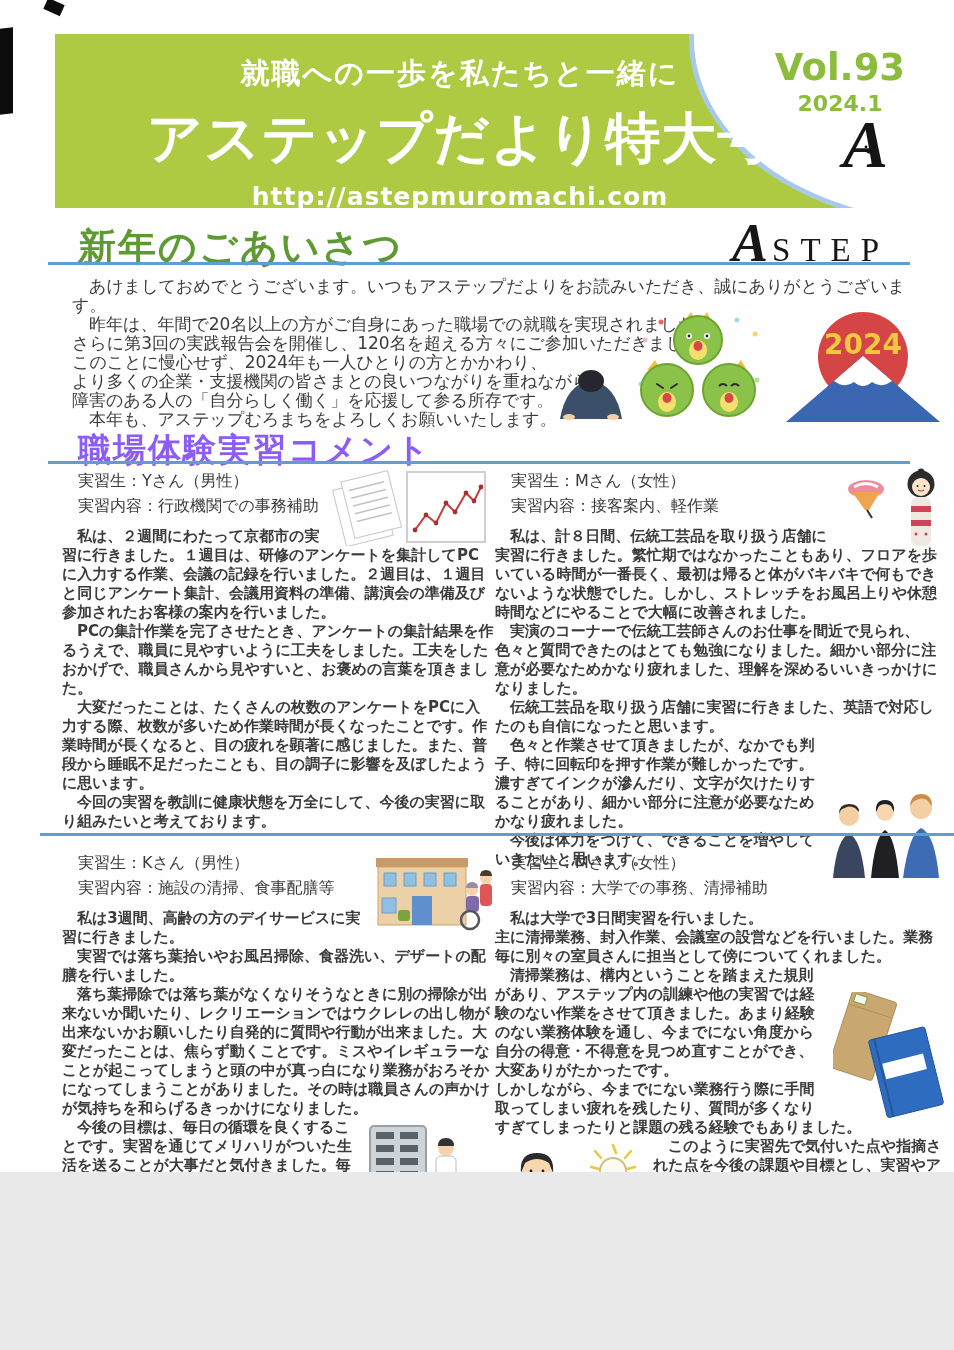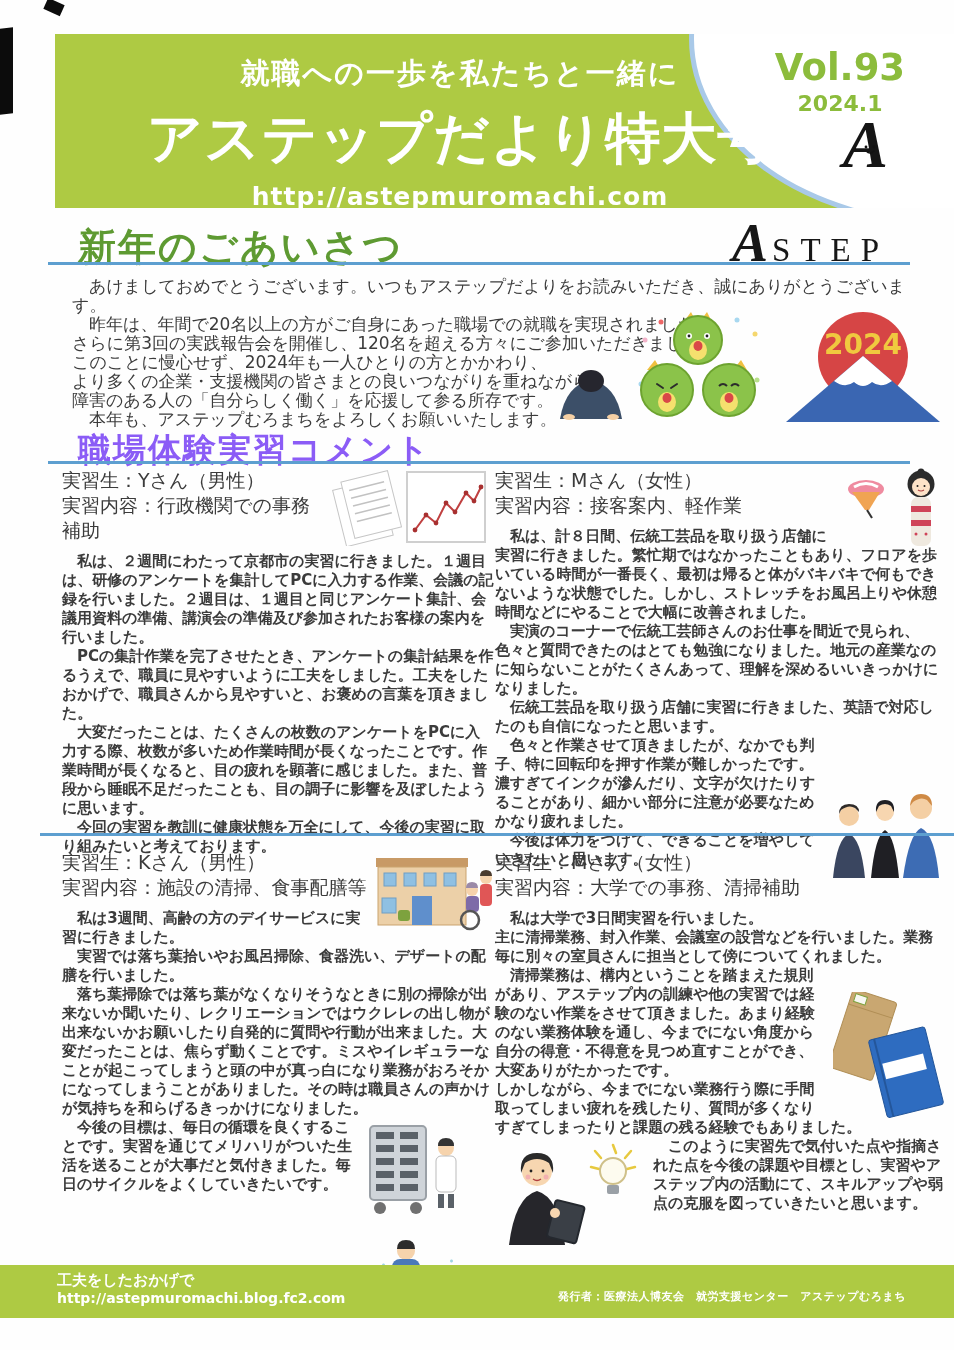--- a/index.html
+++ b/index.html
@@ -1,16 +1,16 @@
 <!DOCTYPE html>
 <html><head>
 <meta charset="utf-8">
 <style>
   html,body{margin:0;padding:0;background:#e9e9e9;}
-  .page{position:relative;width:954px;height:1350px;background:#fefefe;margin:0 auto;
+  .page{position:relative;width:954px;height:1172px;background:#fefefe;margin:0 auto;
         font-family:"DejaVu Sans","Liberation Sans",sans-serif;color:#3b3b3b;overflow:hidden;}
 
   
   .mark1{position:absolute;left:0;top:28px;width:13px;height:86px;background:#0c0c0c;transform:skewY(-6deg);}
   .mark2{position:absolute;left:45px;top:1px;width:18px;height:12px;background:#0c0c0c;transform:rotate(24deg);}
 
   
   .band{position:absolute;left:55px;top:34px;width:899px;height:174px;background:#aeca43;overflow:hidden;}
   .band-corner{position:absolute;right:-255px;top:-182px;width:510px;height:364px;border-radius:50%;
                background:#ffffff;border:5px solid #a9c9e8;}
@@ -34,21 +34,21 @@
 
   
   .greet-text{position:absolute;left:72px;top:277px;width:860px;font-size:17px;line-height:19px;color:#3b3b3b;}
   .greet-text div{margin:0;}
 
   
   .ill{position:absolute;}
 
   
   .entry{position:absolute;}
-  .entry-head{font-size:19px;line-height:25px;}
+  .entry-head{font-size:16px;line-height:25px;margin-left:16px;}
   .entry-body{margin-top:9px;font-size:15px;line-height:19px;font-weight:bold;}
   .entry-body p{margin:0;}
   .fl-r{float:right;}
   .fl-l{float:left;}
 
   .footer-band{position:absolute;left:0;top:1265px;width:954px;height:53px;background:#aeca43;color:#ffffff;}
   .blog-label{position:absolute;left:57px;top:6px;font-size:15px;font-weight:700;}
   .blog-url{position:absolute;left:57px;top:25px;font-size:14px;font-weight:700;}
   .publisher{position:absolute;right:48px;top:24px;font-size:11px;font-weight:600;letter-spacing:0.5px;}
 </style>
@@ -206,21 +206,21 @@
         <circle cx="14" cy="66" r="1.5" fill="#cf4458"></circle>
           <circle cx="24" cy="66" r="1.5" fill="#cf4458"></circle>
       </svg>
     </div>
     <div class="entry-head">
       <div>実習生：Mさん（女性）</div>
       <div>実習内容：接客案内、軽作業</div>
     </div>
     <div class="entry-body">
       <p>　私は、計８日間、伝統工芸品を取り扱う店舗に実習に行きました。繁忙期ではなかったこともあり、フロアを歩いている時間が一番長く、最初は帰ると体がバキバキで何もできないような状態でした。しかし、ストレッチをお風呂上りや休憩時間などにやることで大幅に改善されました。</p>
-      <p>　実演のコーナーで伝統工芸師さんのお仕事を間近で見られ、色々と質問できたのはとても勉強になりました。地元の産業なのに知らないことがたくさんあって、理解を深めるいいきっかけになりました。</p>
+      <p>　実演のコーナーで伝統工芸師さんのお仕事を間近で見られ、色々と質問できたのはとても勉強になりました。細かい部分に注意が必要なためかなり疲れました、理解を深めるいいきっかけになりました。</p>
       <p>　伝統工芸品を取り扱う店舗に実習に行きました、英語で対応したのも自信になったと思います。</p>
       <div class="fl-r" style="width:118px;height:88px;margin:50px 0 0 6px;">
         <svg width="118" height="92" viewBox="0 0 118 92">
           <circle cx="22" cy="30" r="10" fill="#f4cfa4"></circle>
           <path d="M12,28 Q12,18 22,18 Q32,18 32,26 L28,22 Q22,18 14,24 Z" fill="#2e2a28"></path>
           <path d="M6,92 Q10,52 22,48 Q34,52 38,92 Z" fill="#3a4660"></path>
           <circle cx="58" cy="26" r="9" fill="#f7d6b0"></circle>
           <path d="M49,26 Q48,14 58,14 Q68,14 67,26 L64,20 Q58,16 52,20 Z" fill="#1f1f24"></path>
           <path d="M44,92 Q48,50 58,44 Q68,50 72,92 Z" fill="#1f1f24"></path>
           <circle cx="94" cy="22" r="11" fill="#f4cfa4"></circle>

